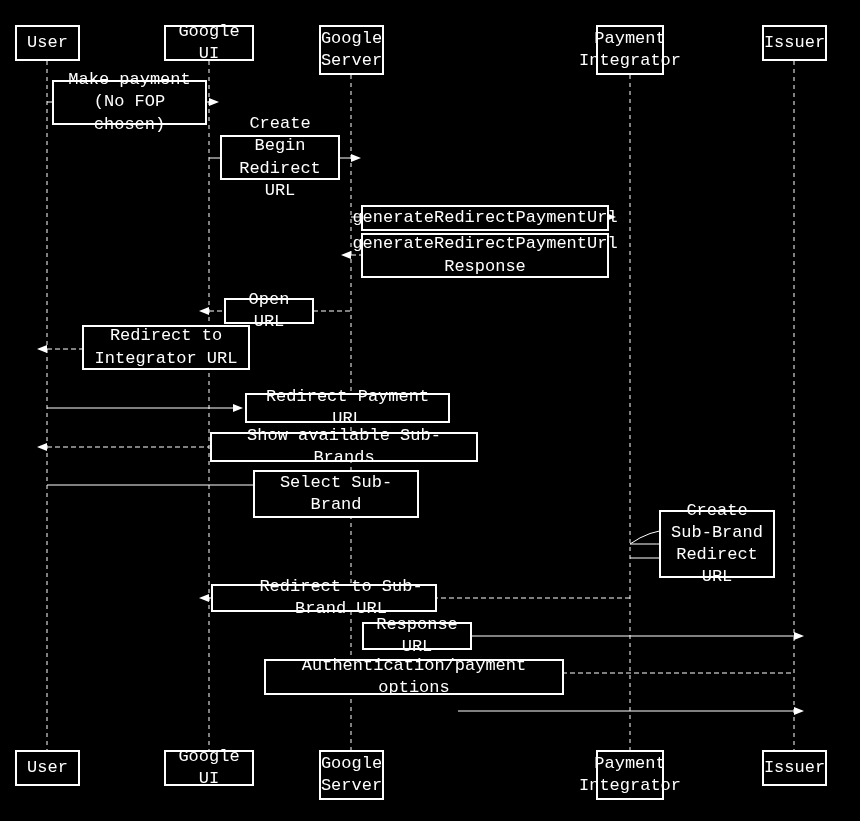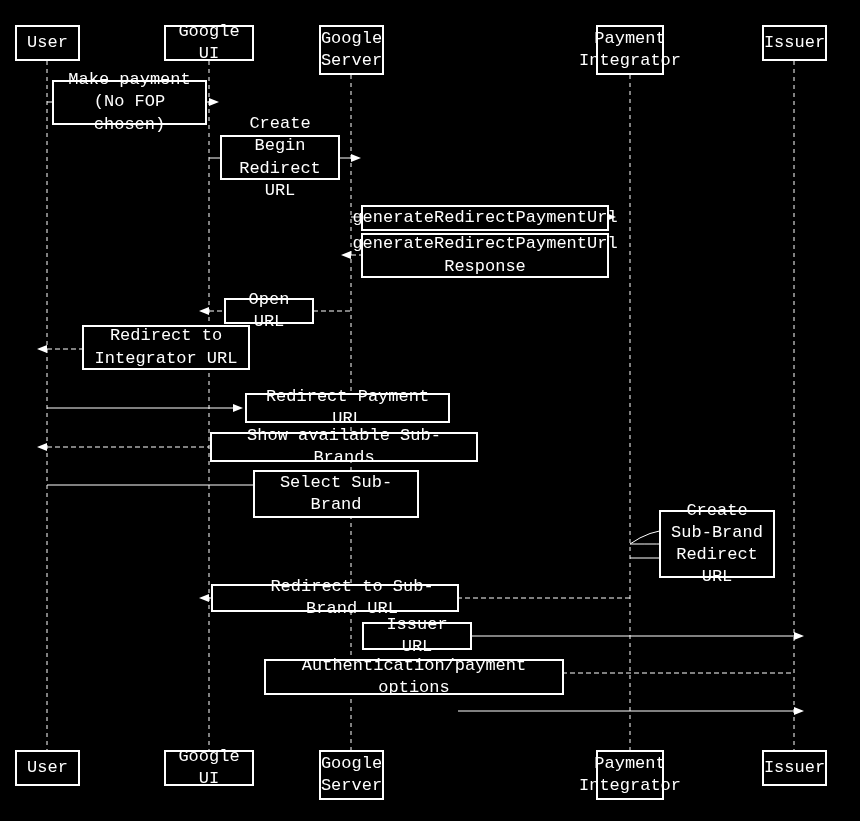--- a/index.html
+++ b/index.html
@@ -120,23 +120,23 @@
   <div class="label" style="left:55px;top:325px;width:168px;height:45px;display:flex;align-items:center;justify-content:center;margin-left:27px;">Redirect to<br>Integrator URL</div>
 
   <div class="label" style="left:233px;top:393px;width:205px;height:30px;display:flex;align-items:center;justify-content:center;margin-left:12px;">Redirect Payment URL</div>
 
   <div class="label" style="left:210px;top:432px;width:268px;height:30px;display:flex;align-items:center;justify-content:center;">Show available Sub-Brands</div>
 
   <div class="label" style="left:253px;top:470px;width:166px;height:48px;display:flex;align-items:center;justify-content:center;">Select Sub-Brand</div>
 
   <div class="label" style="left:659px;top:510px;width:116px;height:68px;display:flex;align-items:center;justify-content:center;">Create<br>Sub-Brand<br>Redirect URL</div>
 
-  <div class="label" style="left:211px;top:584px;width:248px;height:28px;display:flex;align-items:center;justify-content:center;padding-left:40px;">Redirect to Sub-Brand URL</div>
+  <div class="label" style="left:211px;top:584px;width:226px;height:28px;display:flex;align-items:center;justify-content:center;padding-left:40px;">Redirect to Sub-Brand URL</div>
 
-  <div class="label" style="left:362px;top:622px;width:110px;height:28px;display:flex;align-items:center;justify-content:center;">Issuer URL</div>
+  <div class="label" style="left:362px;top:622px;width:110px;height:28px;display:flex;align-items:center;justify-content:center;">Response URL</div>
 
   <div class="label" style="left:264px;top:659px;width:300px;height:36px;display:flex;align-items:center;justify-content:center;">Authentication/payment options</div>
 
 
   <div class="label" style="left:15px;top:750px;width:65px;height:36px;display:flex;align-items:center;justify-content:center;">User</div>
   <div class="label" style="left:164px;top:750px;width:90px;height:36px;display:flex;align-items:center;justify-content:center;">Google UI</div>
   <div class="label" style="left:319px;top:750px;width:65px;height:50px;display:flex;align-items:center;justify-content:center;">Google<br>Server</div>
   <div class="label" style="left:596px;top:750px;width:68px;height:50px;display:flex;align-items:center;justify-content:center;">Payment<br>Integrator</div>
   <div class="label" style="left:762px;top:750px;width:65px;height:36px;display:flex;align-items:center;justify-content:center;">Issuer</div>
 

